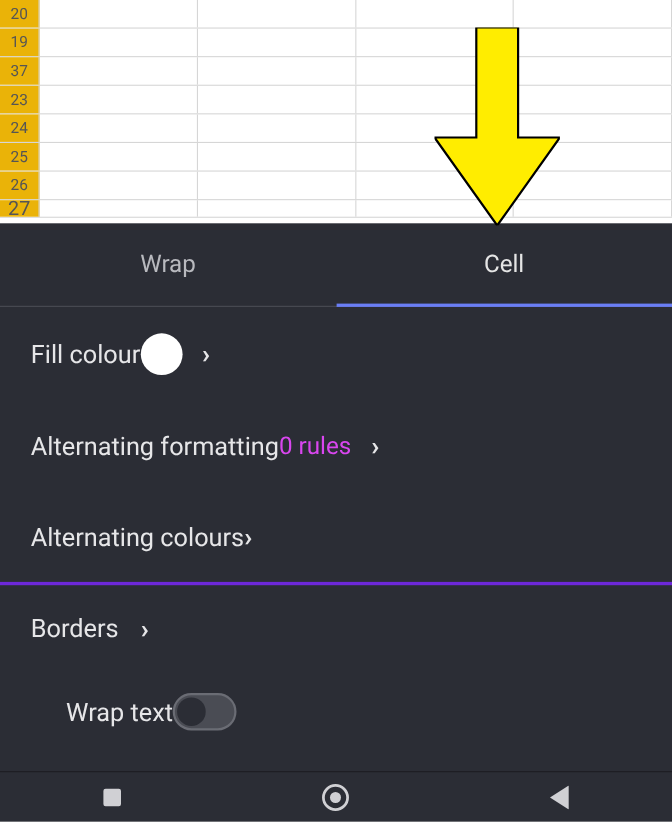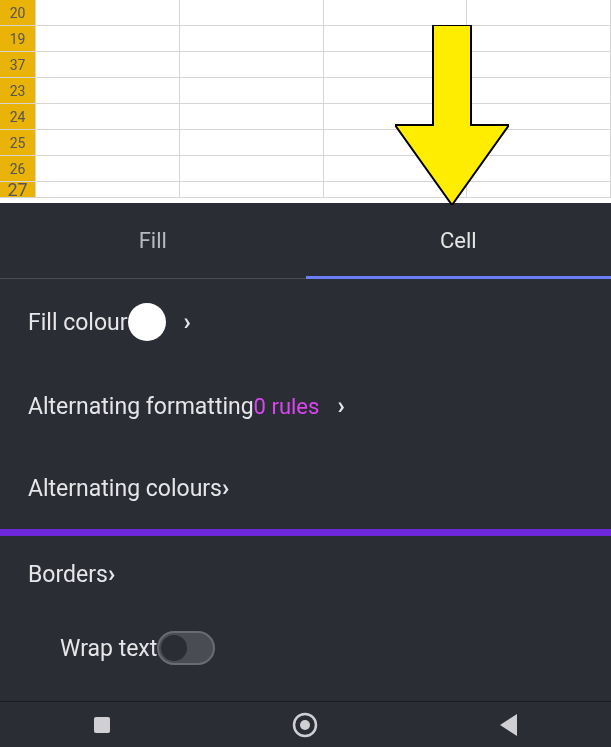--- a/index.html
+++ b/index.html
@@ -92,21 +92,22 @@
       display: flex;
       align-items: center;
       justify-content: flex-start;
       padding: 24px 28px;
       font-size: 23px;
       color: #e6e6e8;
       cursor: pointer;
       min-height: 82px;
     }
     .menu-item.thin-sep {
-      border-top: 7px solid #6d28d9;
+      border-top: 3px solid #6d28d9;
+      gap: 20px;
     }
     .menu-label {
       font-weight: 400;
     }
     .menu-right {
       display: flex;
       align-items: center;
       gap: 18px;
     }
     .chevron {
@@ -228,21 +229,21 @@
 
 <div class="arrow-annotation">
   <svg viewBox="0 0 114 180" width="114" height="180">
     <path d="M 38 0 L 76 0 L 76 100 L 114 100 L 57 180 L 0 100 L 38 100 Z" fill="#ffed00" stroke="#000000" stroke-width="2"></path>
   </svg>
 </div>
 
 <div class="panel">
   <div class="tabs">
     <div class="tab">
-      <span>Fill</span>
+      <span>Wrap</span>
     </div>
     <div class="tab active">
       <span>Cell</span>
     </div>
   </div>
 
   <div class="menu-list">
 
     <div class="menu-item">
       <span class="menu-label">Fill colour</span>

